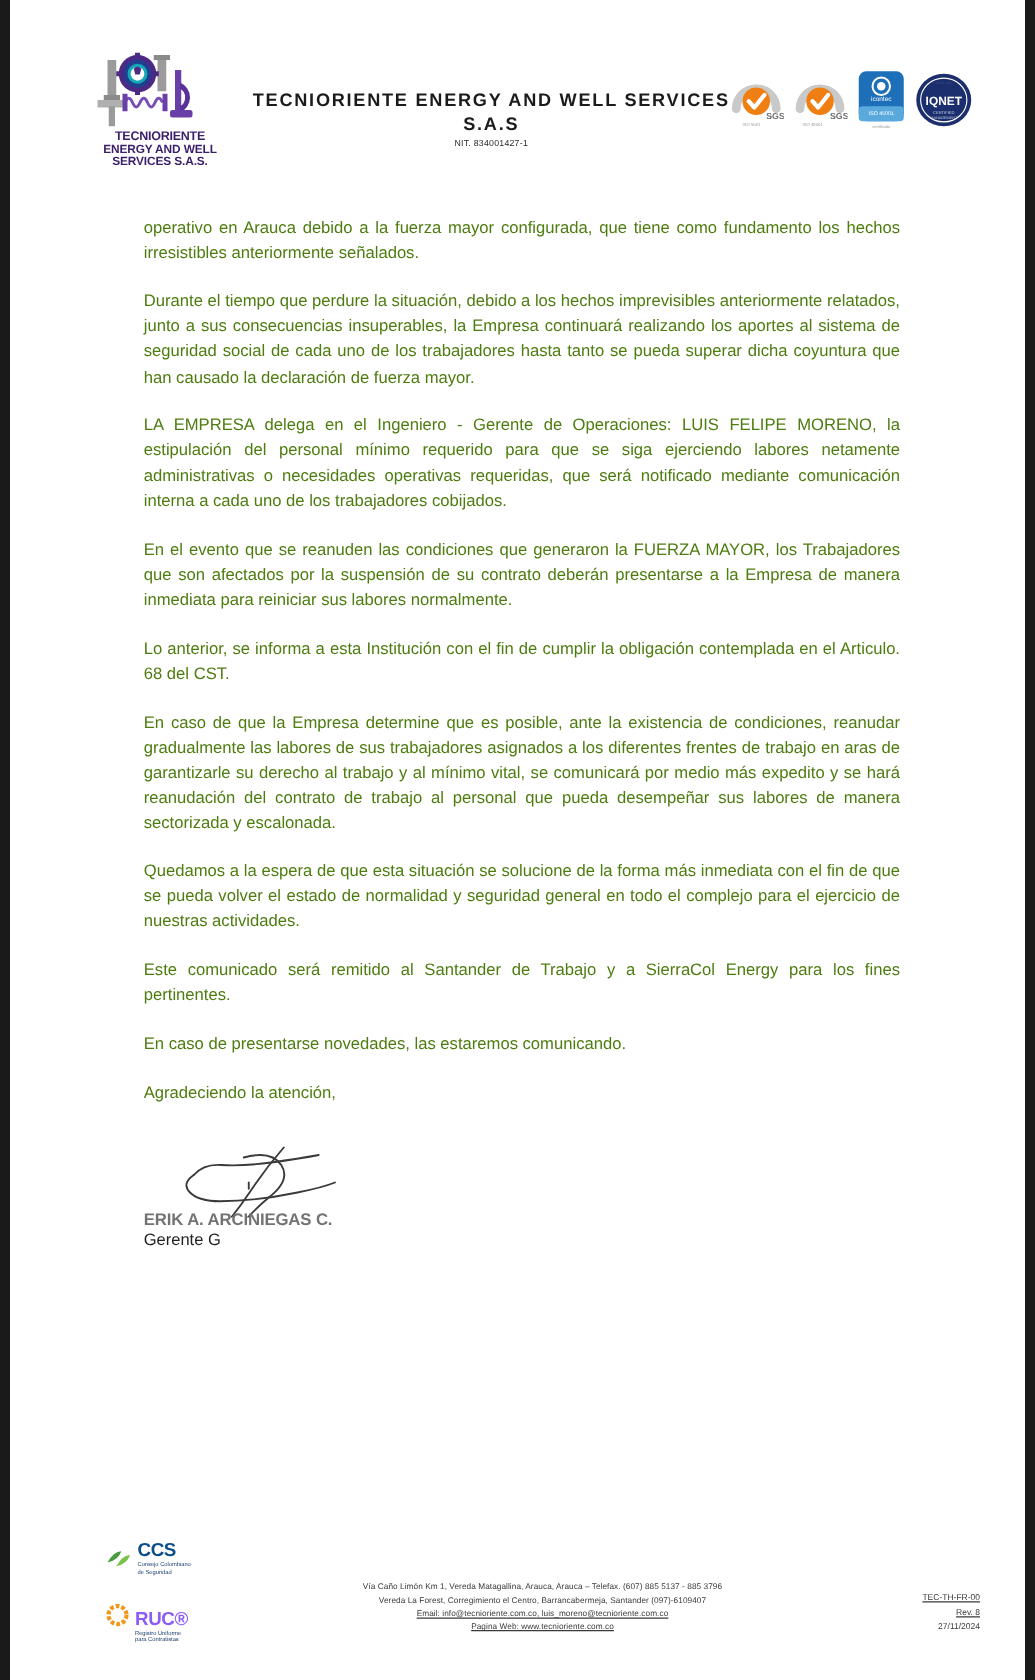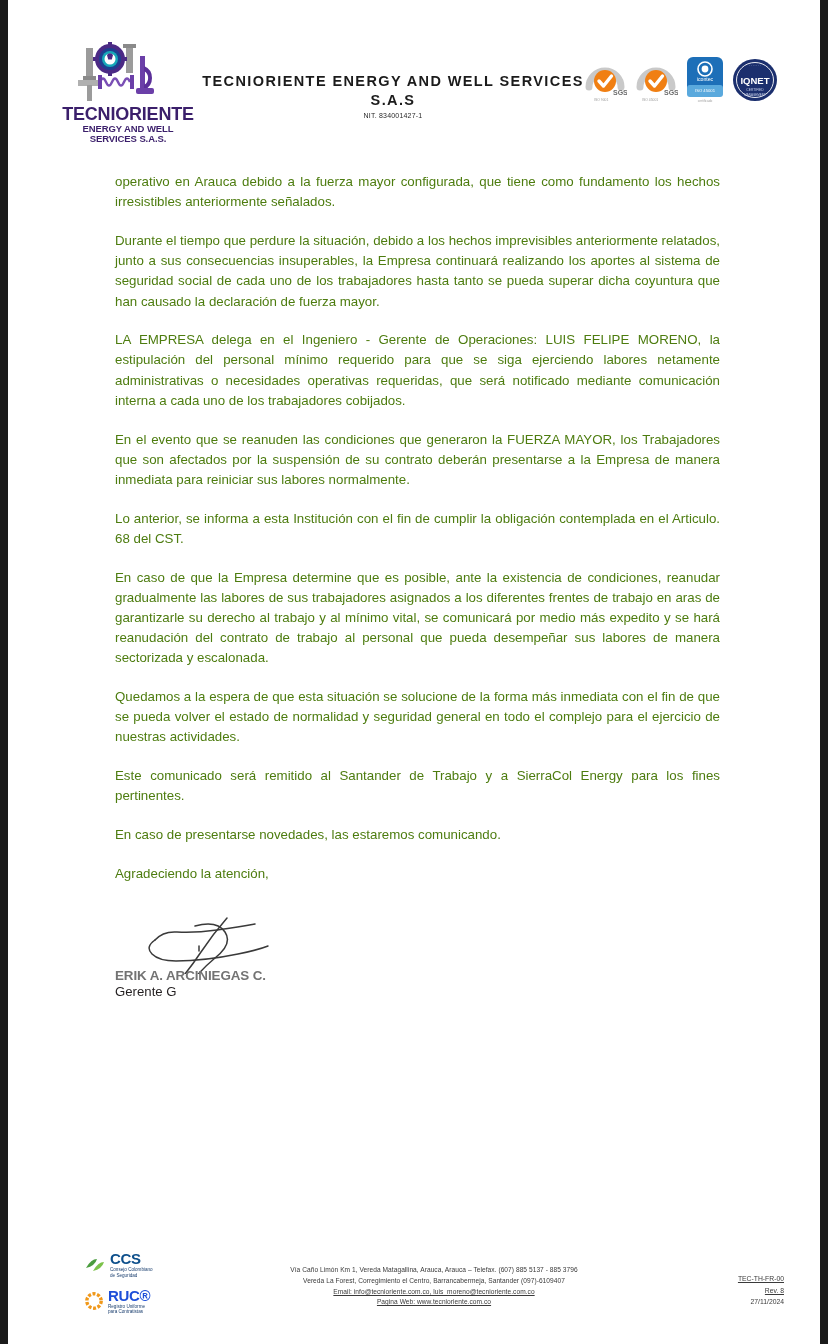--- a/index.html
+++ b/index.html
@@ -34,21 +34,21 @@
   .logo-mark {
     position: relative;
     width: 108px; height: 62px;
   }
   .logo-text {
     text-align: center;
     line-height: 1.04;
     margin-top: 1px;
   }
   .logo-text .l1 {
-    font-size: 18px; font-weight: bold; color: #3b1f6b;
+    font-size: 10px; font-weight: bold; color: #3b1f6b;
     letter-spacing: -0.2px; display: block;
   }
   .logo-text .l2, .logo-text .l3 {
     font-size: 9.5px; font-weight: bold; color: #3b1f6b;
     letter-spacing: -0.1px; display: block;
   }
   .title-block {
     position: absolute;
     left: 190px; top: 72px;
     width: 390px;
@@ -115,21 +115,21 @@
     position: absolute;
     left: 76px; bottom: 6px;
     width: 110px;
   }
   .flogo { display: flex; align-items: center; gap: 4px; margin-bottom: 9px; }
   .flogo-txt { line-height: 1.0; }
   .flogo-txt .big {
     font-size: 15px; font-weight: bold; color: #0d4f8b; display: block;
     letter-spacing: -0.3px;
   }
-  .flogo-txt .big.orange { color: #1d4ed8; }
+  .flogo-txt .big.orange { color: #8b5cf6; margin-top: 18px; }
   .flogo-txt .sub {
     font-size: 4.6px; color: #1a3e6e; display: block; margin-top: 1px;
     letter-spacing: 0px; line-height: 1.25;
   }
   .footer-center {
     position: absolute;
     left: 216px; bottom: 22px;
     width: 420px;
     text-align: center;
   }

